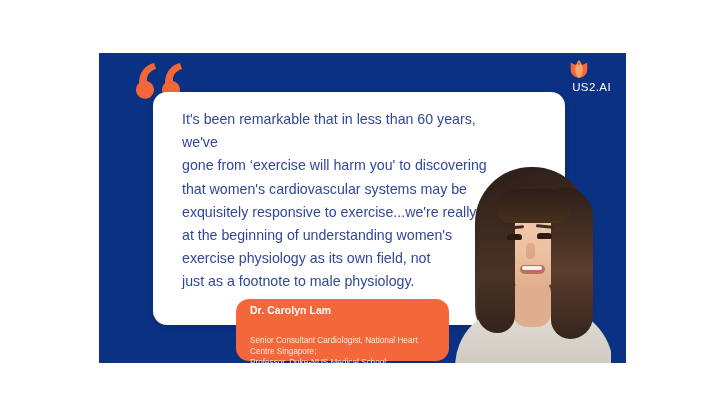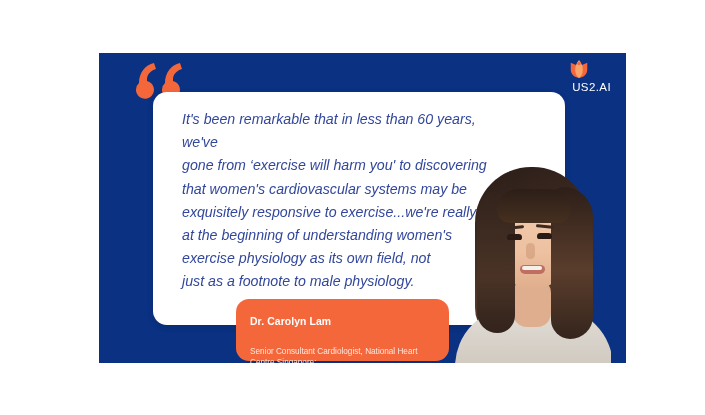--- a/index.html
+++ b/index.html
@@ -73,33 +73,32 @@
   #quote-text {
     position: absolute;
     left: 29px;
     top: 16px;
     width: 330px;
     color: #32479b;
     font-size: 14.2px;
     line-height: 23.2px;
     font-family: "Liberation Sans", sans-serif;
     white-space: pre-line;
-    font-style: italic;
   }
 
   
   #attribution-box {
     position: absolute;
     left: 83px;
     top: 207px;
     width: 213px;
     height: 62px;
     background: #f4673b;
     border-radius: 13px;
-    padding: 16px 12px 6px 14px;
+    padding: 5px 12px 6px 14px;
     box-sizing: border-box;
   }
   #attribution-name {
     color: #ffffff;
     font-size: 10.4px;
     font-weight: bold;
     letter-spacing: 0.1px;
     line-height: 14px;
     font-family: "Liberation Sans", sans-serif;
   }

